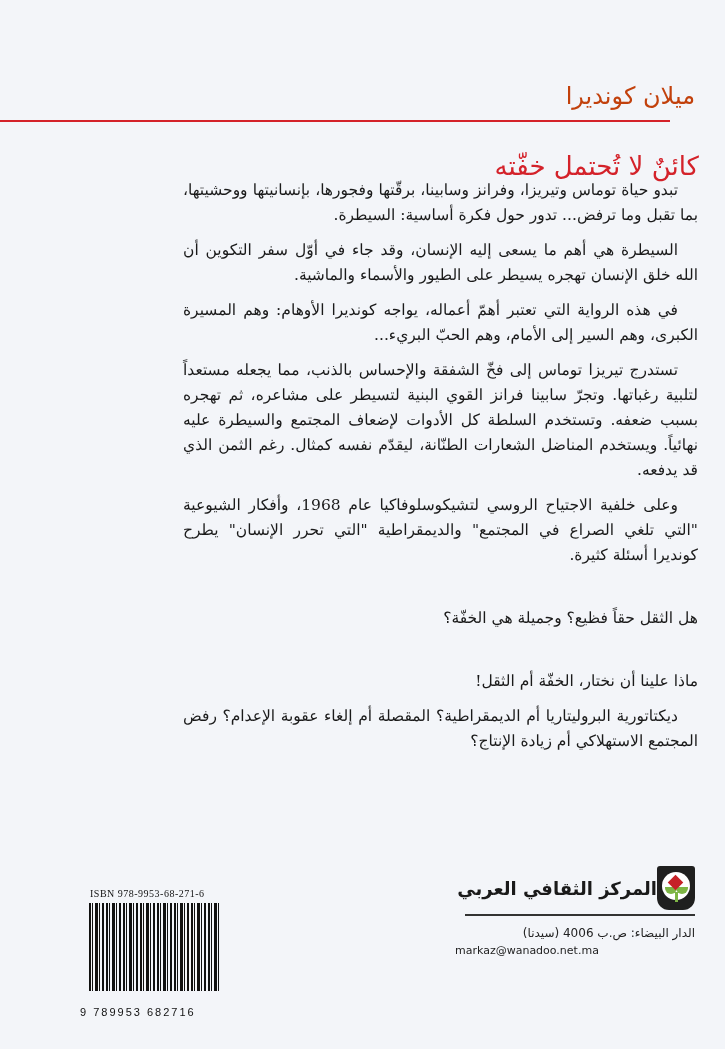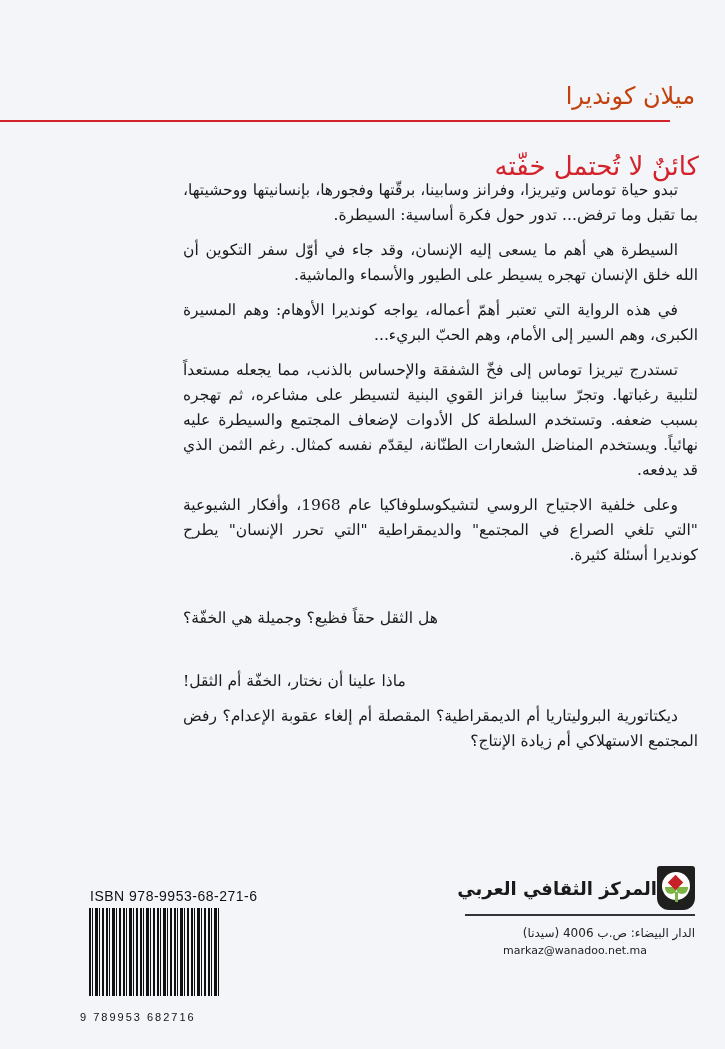--- a/index.html
+++ b/index.html
@@ -52,21 +52,21 @@
     direction: rtl;
     text-align: justify;
     font-size: 15.5px;
     line-height: 25px;
   }
   .blurb p {
     margin: 0 0 10px 0;
     text-indent: 20px;
   }
   .blurb p.center {
-    text-align: left;
+    text-align: right;
     text-indent: 0;
     margin-top: 38px;
   }
   
   .publisher {
     position: absolute;
     top: 865px;
     right: 30px;
     width: 240px;
     direction: rtl;
@@ -134,34 +134,34 @@
   .pub-line {
     font-family: "DejaVu Sans", sans-serif;
     font-size: 12px;
     line-height: 18px;
     white-space: nowrap;
     color: #222;
   }
   .pub-line.bold { font-weight: normal; }
   .pub-line.ltr {
     direction: ltr;
-    text-align: center;
+    text-align: left;
     font-weight: normal;
     font-size: 11px;
   }
   
   .barcode-wrap {
     position: absolute;
     top: 888px;
     left: 80px;
     width: 200px;
   }
   .isbn {
-    font-family: Liberation Sans, sans-serif;
-    font-size: 14px;
+    font-family: Liberation Serif, serif;
+    font-size: 10px;
     letter-spacing: 0.5px;
     margin-left: 10px;
     color: #111;
   }
   .bars {
     margin-top: 4px;
     margin-left: 9px;
     height: 88px;
     width: 130px;
     background: repeating-linear-gradient(90deg,

